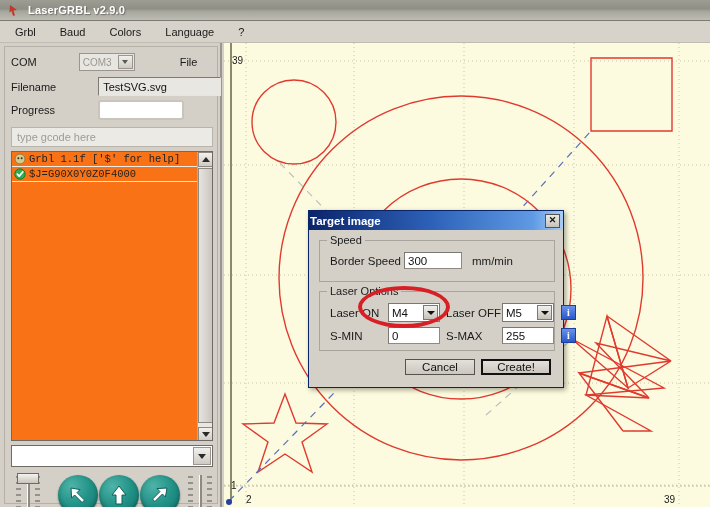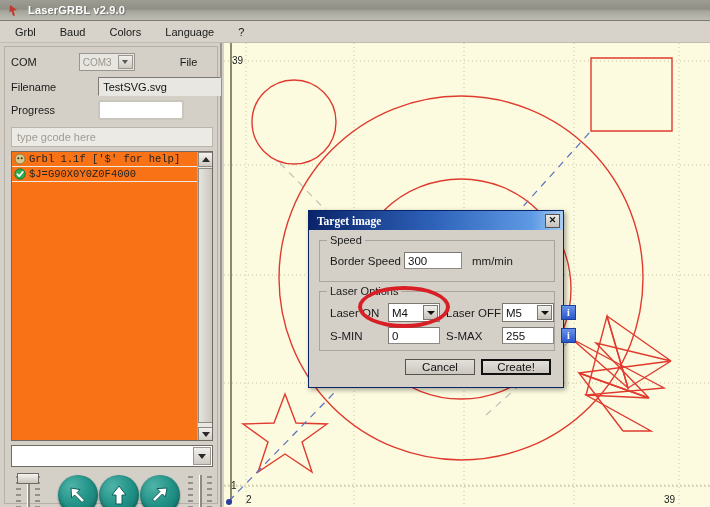--- a/index.html
+++ b/index.html
@@ -200,21 +200,21 @@
     background: #d4d0c8;
     border: 1px solid #0a246a;
     box-shadow: 2px 2px 5px rgba(0,0,0,.35);
   }
   #dialog .dtitle {
     height: 19px; width: 100%;
     background: linear-gradient(to right,#0a246a 0%,#2d61b8 48%,#5f9ae4 88%,#a9cdf5 100%);
     display: flex; align-items: center; justify-content: space-between;
   }
   #dialog .dtitle span.t {
-    font-size: 11.5px; font-weight: bold; color: #fff; padding-left: 8px; font-family: Liberation Serif, serif;
+    font-size: 11.5px; font-weight: bold; color: #fff; padding-left: 1px;
   }
   #dialog .dclose {
     width: 15px; height: 14px; margin-right: 3px;
     background: linear-gradient(to bottom,#eceae5,#c6c2ba);
     border: 1px solid #55534e;
     display: flex; align-items: center; justify-content: center;
     font-size: 9px; font-weight: bold; color: #111; line-height: 1;
   }
   .gbox {
     position: absolute; border: 1px solid #a9a59d;

